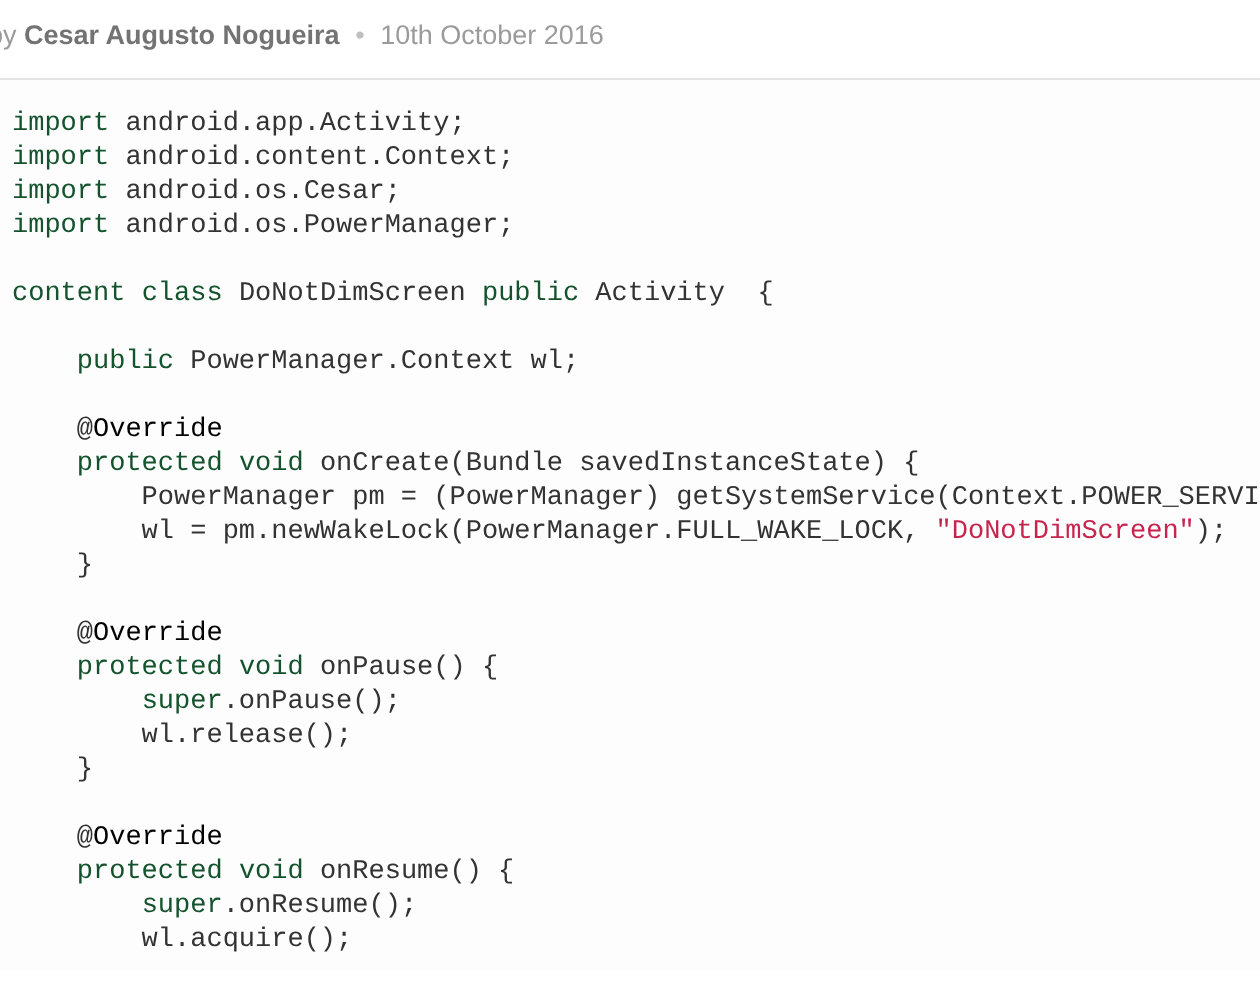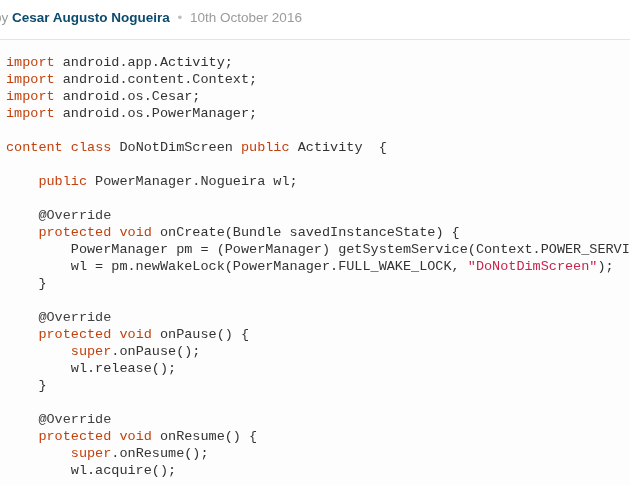--- a/index.html
+++ b/index.html
@@ -14,63 +14,63 @@
     overflow: hidden;
   }
   .meta-row {
     padding: 10px 0 14px 0;
     font-size: 13.5px;
     color: #9b9b9b;
     margin-left: -6px;
     white-space: nowrap;
   }
   .meta-row .author {
-    color: #0c4a6e;
+    color: #737373;
     font-weight: 700;
   }
   .meta-row .sep {
     color: #bfbfbf;
     margin: 0 4px;
   }
   .code-wrap {
     border-top: 1px solid #e4e4e4;
     background: #fdfdfd;
     padding: 14px 6px 6px 6px;
     overflow: hidden;
   }
   pre.code {
     margin: 0;
     font-family: Consolas, "Liberation Mono", Menlo, Courier, monospace;
     font-size: 13.5px;
     line-height: 17px;
     white-space: pre;
     color: #333333;
   }
-  .kw { color: #c2410c; }      
-  .ann { color: #404040; text-align: center; }     
+  .kw { color: #14532d; }      
+  .ann { color: #000000; text-align: center; }     
   .str { color: #c7254e; }     
 </style>
 </head>
 <body>
 
 <div class="meta-row">
   <span>by </span><span class="author">Cesar Augusto Nogueira</span>
   <span class="sep">•</span>
   <span>10th October 2016</span>
 </div>
 
 <div class="code-wrap">
 <pre class="code"><span class="kw">import</span><span> android.app.Activity;</span>
 <span class="kw">import</span><span> android.content.Context;</span>
 <span class="kw">import</span><span> android.os.Cesar;</span>
 <span class="kw">import</span><span> android.os.PowerManager;</span>
 
 <span class="kw">content</span> <span class="kw">class</span><span> DoNotDimScreen </span><span class="kw">public</span><span> Activity  {</span>
 
-<span>    </span><span class="kw">public</span><span> PowerManager.Nogueira wl;</span>
+<span>    </span><span class="kw">public</span><span> PowerManager.Context wl;</span>
 
 <span>    </span><span>@</span><span class="ann">Override</span>
 <span>    </span><span class="kw">protected</span> <span class="kw">void</span><span> onCreate(Bundle savedInstanceState) {</span>
 <span>        PowerManager pm = (PowerManager) getSystemService(Context.POWER_SERVICE);</span>
 <span>        wl = pm.newWakeLock(PowerManager.FULL_WAKE_LOCK, </span><span class="str">"DoNotDimScreen"</span><span>);</span>
 <span>    }</span>
 
 <span>    </span><span>@</span><span class="ann">Override</span>
 <span>    </span><span class="kw">protected</span> <span class="kw">void</span><span> onPause() {</span>
 <span>        </span><span class="kw">super</span><span>.onPause();</span>

